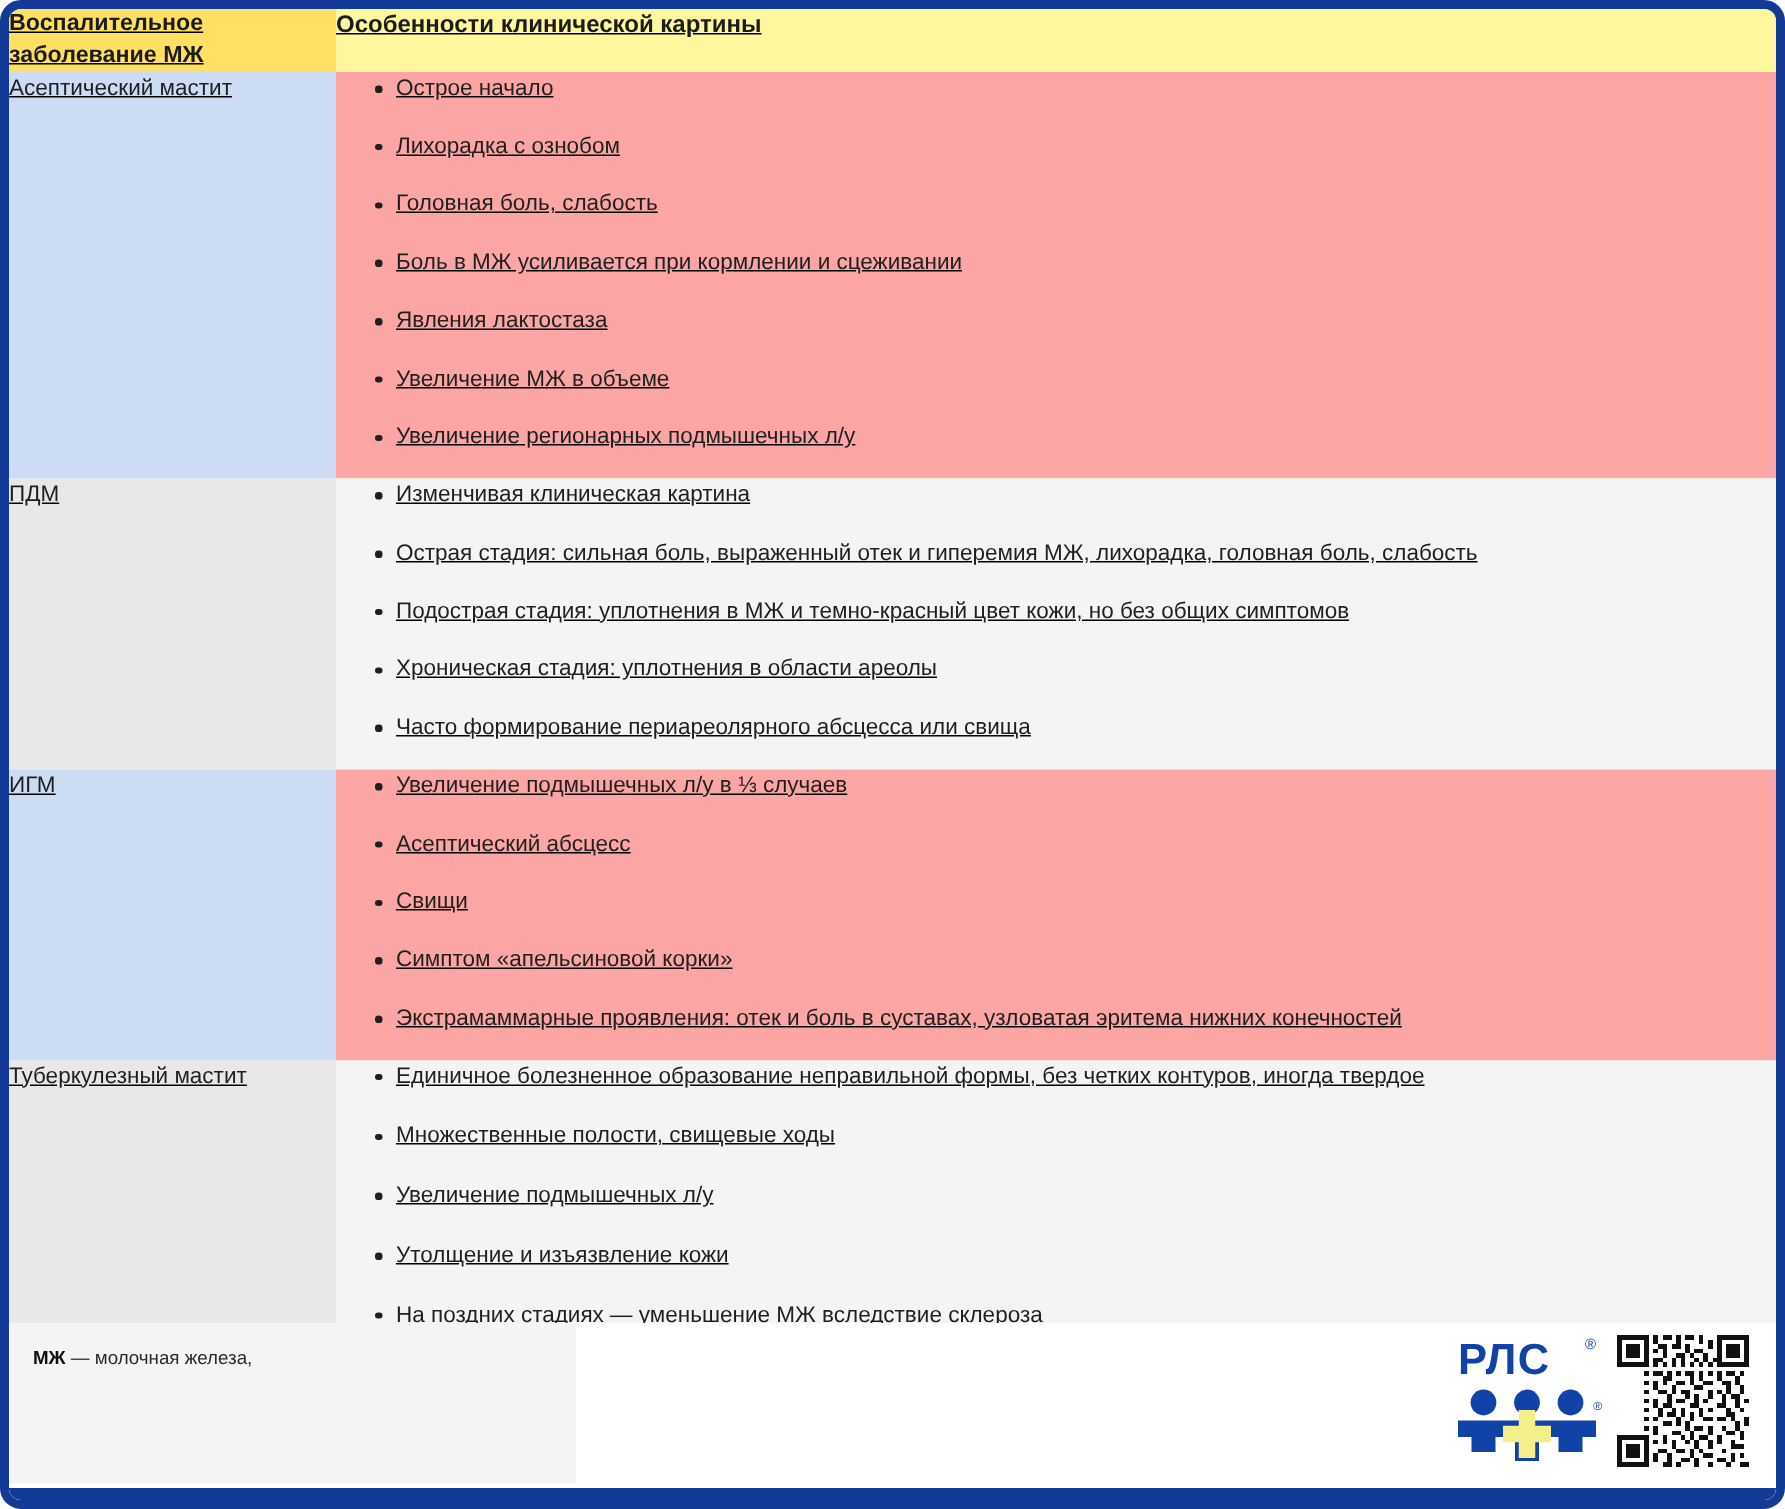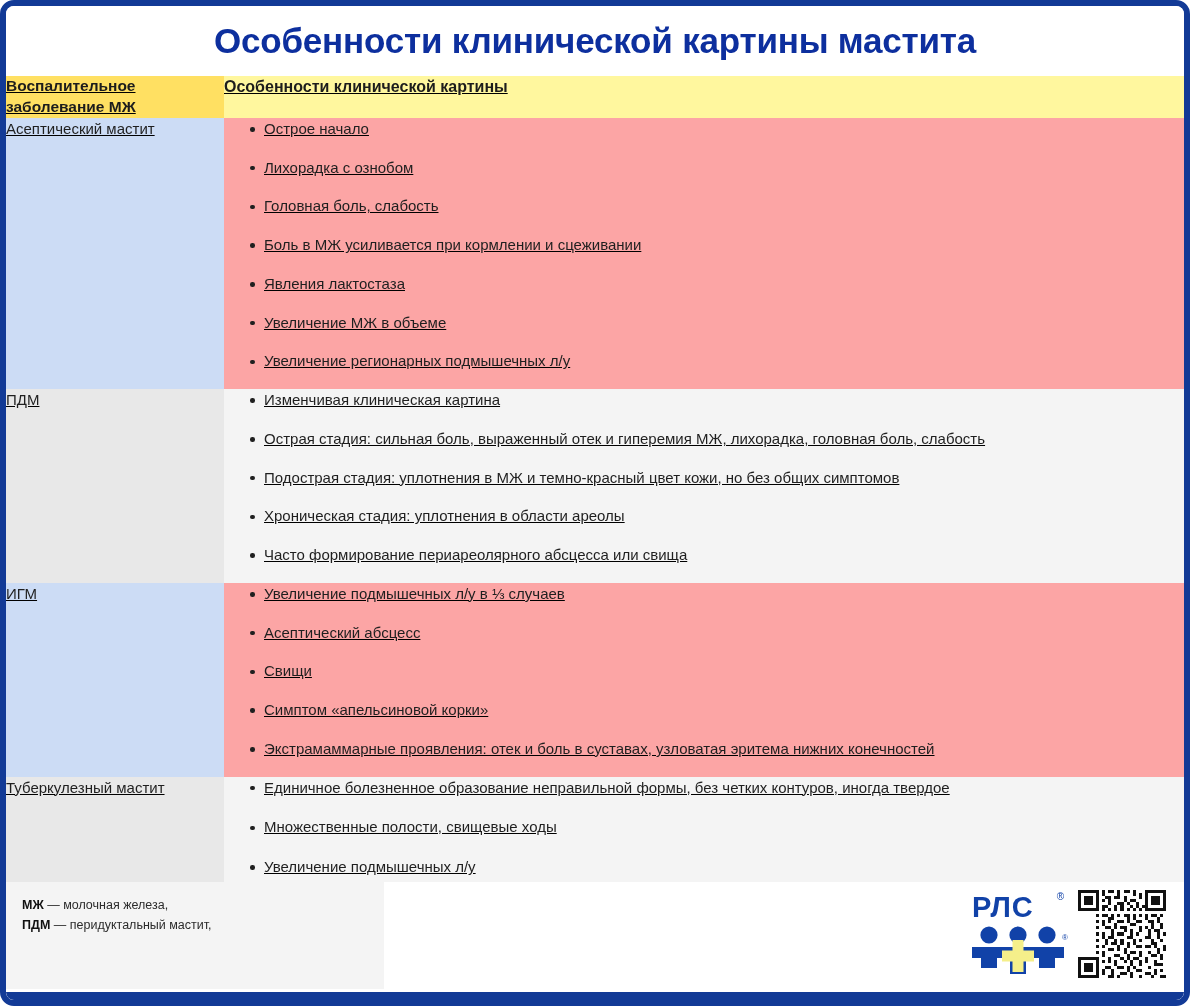--- a/index.html
+++ b/index.html
@@ -183,23 +183,20 @@
     left:0;right:0;bottom:0;
     height:8px;
     background:#123a96;
   }
 </style>
 </head>
 <body>
 
 <div class="card">
 
-  <div class="title-bar">
-    <div class="title-text">Особенности клинической картины мастита</div>
-  </div>
 
   <table class="tbl">
     <colgroup>
         <col class="c1">
         <col class="c2">
       </colgroup>
     <thead>
       <tr>
         <th class="hd-left">Воспалительное заболевание МЖ</th>
         <th class="hd-right">Особенности клинической картины</th>
@@ -262,23 +259,20 @@
       </tr>
 
     </tbody>
   </table>
 
   <div class="footer">
 
     <div class="legend">
       <div>
         <span class="ab">МЖ</span><span> — молочная железа,</span>
-      </div>
-      <div>
-        <span class="ab">ПДМ</span><span> — перидуктальный мастит,</span>
       </div>
     </div>
 
     <div class="brand">
 
       <div class="rls">
         <div class="rls-word">РЛС</div>
         <span class="reg1">®</span>
         <span class="reg2">®</span>
         <svg class="rls-fig" viewBox="0 0 92 48">

